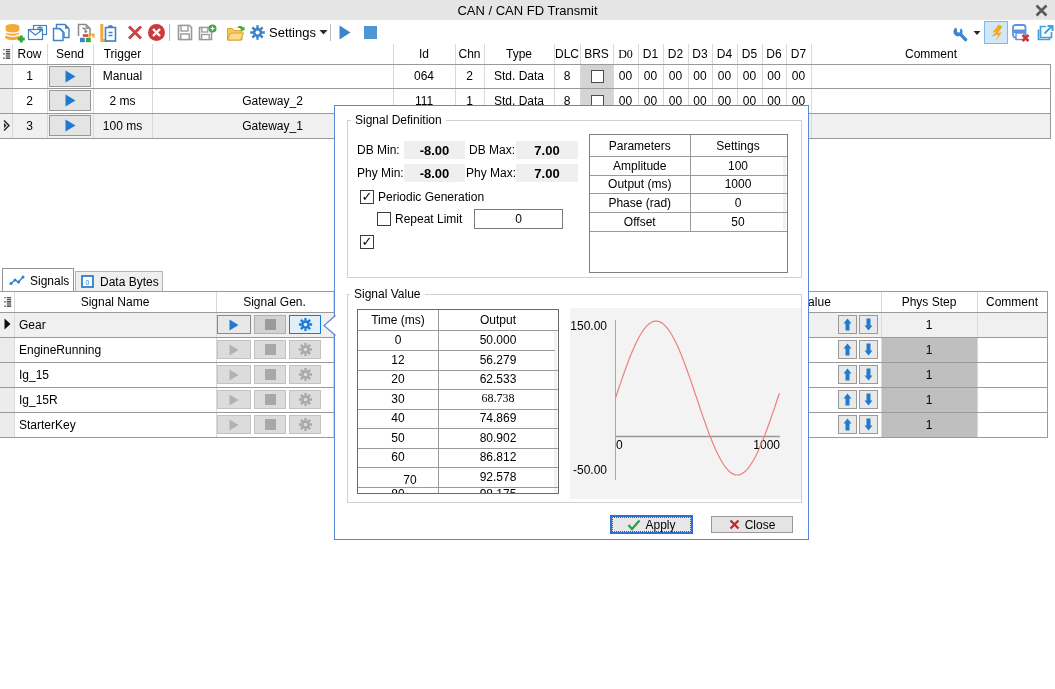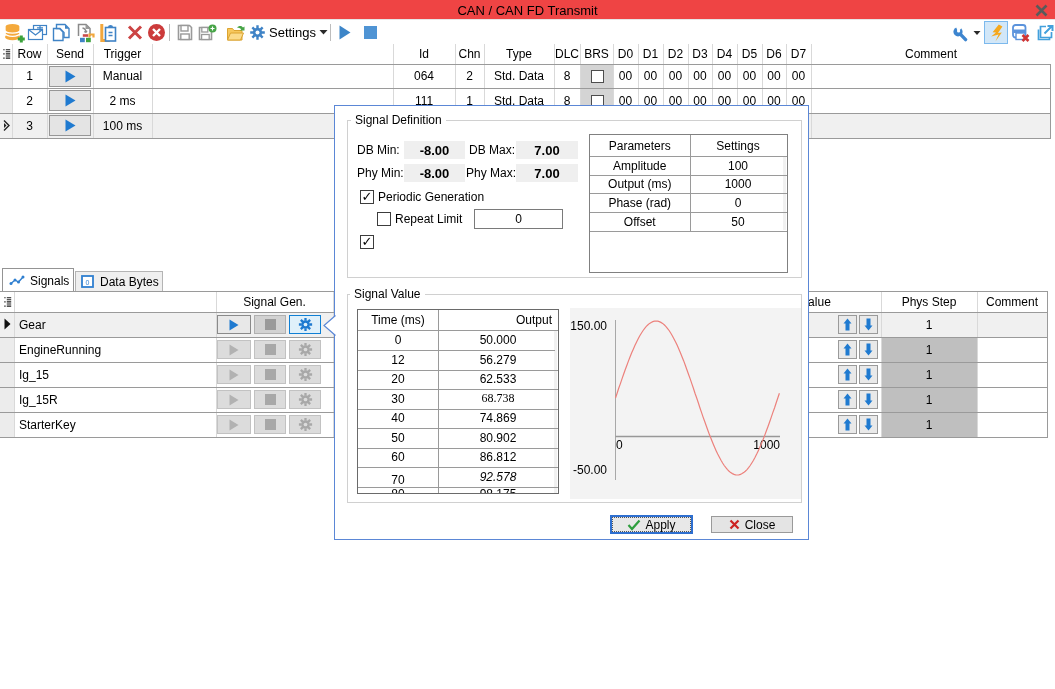--- a/index.html
+++ b/index.html
@@ -17,21 +17,21 @@
 .gbox { position:absolute; border:1px solid #d0d0d0; }
 .glab { position:absolute; background:#fff; padding:0 4px; font-size:12px; }
 .vbox { position:absolute; background:#efefef; font-size:13px; font-weight:bold; display:flex; align-items:center; justify-content:center; }
 .lab { position:absolute; font-size:12px; display:flex; align-items:center; white-space:nowrap; }
 .updn { width:19px; height:19px; background:#e9e9e9; border:1px solid #9a9a9a; }
 </style>
 </head>
 <body>
 <div id="root" class="abs" style="left:0;top:0;width:1055px;height:689px;">
 
-<div class="abs" style="left:0;top:0;width:1055px;height:20px;background:#ef4444;border-bottom:1px solid #e6e6e6;">
+<div class="abs" style="left:0;top:0;width:1055px;height:20px;background:#e5e5e5;border-bottom:1px solid #e6e6e6;">
   <div class="cell" style="left:0;top:1px;width:1055px;height:18px;font-size:13px;">CAN / CAN FD Transmit</div>
   <svg class="abs" style="left:1034px;top:3px;" width="15" height="15" viewBox="0 0 15 15">
         <path d="M2.5 2.5 L12.5 12.5 M12.5 2.5 L2.5 12.5" stroke="#5a5a5a" stroke-width="2.6"></path>
       </svg>
 </div>
 
 <div id="toolbar" class="abs" style="left:0;top:21px;width:1055px;height:23px;background:#fff;">
 
   <svg class="abs" style="left:4px;top:2px;" width="22" height="20" viewBox="0 0 22 20">
     <ellipse cx="8.5" cy="14" rx="7.5" ry="3.2" fill="#f4a93c"></ellipse>
@@ -188,21 +188,21 @@
   <div class="hline" style="left:0;top:94px;width:1051px;background:#9a9a9a;"></div>
 
   <div class="cell" style="left:12px;top:0;width:35px;height:20px;">Row</div>
   <div class="cell" style="left:47px;top:0;width:46px;height:20px;">Send</div>
   <div class="cell" style="left:93px;top:0;width:59px;height:20px;">Trigger</div>
   <div class="cell" style="left:393px;top:0;width:62px;height:20px;">Id</div>
   <div class="cell" style="left:455px;top:0;width:29px;height:20px;">Chn</div>
   <div class="cell" style="left:484px;top:0;width:70px;height:20px;">Type</div>
   <div class="cell" style="left:554px;top:0;width:26px;height:20px;">DLC</div>
   <div class="cell" style="left:580px;top:0;width:33px;height:20px;">BRS</div>
-  <div class="cell" style="left:613px;top:0;width:25px;height:20px;">D0</div>
+  <div class="cell" style="left:613px;top:0;width:25px;height:20px;font-family:Liberation Serif, serif;">D0</div>
   <div class="cell" style="left:638px;top:0;width:25px;height:20px;">D1</div>
   <div class="cell" style="left:663px;top:0;width:25px;height:20px;">D2</div>
   <div class="cell" style="left:688px;top:0;width:24px;height:20px;">D3</div>
   <div class="cell" style="left:712px;top:0;width:25px;height:20px;">D4</div>
   <div class="cell" style="left:737px;top:0;width:25px;height:20px;">D5</div>
   <div class="cell" style="left:762px;top:0;width:24px;height:20px;">D6</div>
   <div class="cell" style="left:786px;top:0;width:25px;height:20px;">D7</div>
   <div class="cell" style="left:811px;top:0;width:240px;height:20px;">Comment</div>
 
   <div class="cell" style="left:12px;top:20px;width:35px;height:24px;">1</div>
@@ -228,20 +228,21 @@
   <div class="cell" style="left:762px;top:20px;width:24px;height:24px;">00</div>
   <div class="cell" style="left:786px;top:20px;width:25px;height:24px;">00</div>
 
   <div class="cell" style="left:12px;top:44px;width:35px;height:25px;">2</div>
   <div class="sendbtn" style="left:49px;top:46px;width:42px;height:21px;">
         <svg width="11" height="13" viewBox="0 0 11 13">
           <path d="M0.5 0.5 L10.5 6.5 L0.5 12.5 z" fill="#1f7ad0"></path>
         </svg>
       </div>
   <div class="cell" style="left:93px;top:44px;width:59px;height:25px;">2 ms</div>
+  <div class="cell" style="left:152px;top:44px;width:241px;height:25px;">Gateway_2</div>
   <div class="cell" style="left:393px;top:44px;width:62px;height:25px;">111</div>
   <div class="cell" style="left:455px;top:44px;width:29px;height:25px;">1</div>
   <div class="cell" style="left:484px;top:44px;width:70px;height:25px;">Std. Data</div>
   <div class="cell" style="left:554px;top:44px;width:26px;height:25px;">8</div>
   <div class="brs" style="left:581px;top:45px;width:32px;height:24px;">
         <div class="cb"></div>
       </div>
   <div class="cell" style="left:613px;top:44px;width:25px;height:25px;">00</div>
   <div class="cell" style="left:638px;top:44px;width:25px;height:25px;">00</div>
   <div class="cell" style="left:663px;top:44px;width:25px;height:25px;">00</div>
@@ -251,20 +252,21 @@
   <div class="cell" style="left:762px;top:44px;width:24px;height:25px;">00</div>
   <div class="cell" style="left:786px;top:44px;width:25px;height:25px;">00</div>
 
   <div class="cell" style="left:12px;top:69px;width:35px;height:25px;">3</div>
   <div class="sendbtn" style="left:49px;top:70.5px;width:42px;height:21px;">
         <svg width="11" height="13" viewBox="0 0 11 13">
           <path d="M0.5 0.5 L10.5 6.5 L0.5 12.5 z" fill="#1f7ad0"></path>
         </svg>
       </div>
   <div class="cell" style="left:93px;top:69px;width:59px;height:25px;">100 ms</div>
+  <div class="cell" style="left:152px;top:69px;width:241px;height:25px;">Gateway_1</div>
 </div>
 
 <div id="tabs" class="abs" style="left:0;top:266px;width:400px;height:26px;">
   <div class="abs" style="left:75px;top:5px;width:88px;height:21px;background:#efefef;border:1px solid #b4b4b4;"></div>
   <svg class="abs" style="left:81px;top:9px;" width="13" height="13" viewBox="0 0 13 13">
         <rect x="1" y="1" width="11" height="11" fill="#fff" stroke="#2f7fd0" stroke-width="1.8"></rect>
         <text x="6.5" y="9.5" font-size="7" fill="#2f7fd0" text-anchor="middle" font-family="Liberation Sans">0</text>
       </svg>
   <div class="cellL" style="left:100px;top:5px;height:21px;">Data Bytes</div>
   <div class="abs" style="left:2px;top:2px;width:72px;height:24px;background:#fff;border:1px solid #949494;border-bottom:none;"></div>
@@ -301,20 +303,21 @@
   <div class="vline" style="left:1047px;top:0;height:146px;background:#9a9a9a;"></div>
 
   <div class="hline" style="left:0;top:0px;width:1048px;background:#9a9a9a;"></div>
   <div class="hline" style="left:0;top:21px;width:1048px;background:#9a9a9a;"></div>
   <div class="hline" style="left:0;top:46px;width:1048px;background:#9a9a9a;"></div>
   <div class="hline" style="left:0;top:71px;width:1048px;background:#9a9a9a;"></div>
   <div class="hline" style="left:0;top:96px;width:1048px;background:#9a9a9a;"></div>
   <div class="hline" style="left:0;top:121px;width:1048px;background:#9a9a9a;"></div>
   <div class="hline" style="left:0;top:146px;width:1048px;background:#9a9a9a;"></div>
 
+  <div class="cell" style="left:14px;top:0;width:202px;height:21px;">Signal Name</div>
   <div class="cell" style="left:216px;top:0;width:117px;height:21px;">Signal Gen.</div>
   <div class="cellL" style="left:801px;top:0;height:21px;">Value</div>
   <div class="cell" style="left:881px;top:0;width:96px;height:21px;">Phys Step</div>
   <div class="cell" style="left:977px;top:0;width:70px;height:21px;">Comment</div>
 
   <div class="cellL" style="left:19px;top:21px;height:25px;">Gear</div>
   <div class="cellL" style="left:19px;top:46px;height:25px;">EngineRunning</div>
   <div class="cellL" style="left:19px;top:71px;height:25px;">Ig_15</div>
   <div class="cellL" style="left:19px;top:96px;height:25px;">Ig_15R</div>
   <div class="cellL" style="left:19px;top:121px;height:25px;">StarterKey</div>
@@ -511,37 +514,37 @@
     <div class="hline" style="left:0;top:20px;width:200px;background:#9a9a9a;"></div>
     <div class="hline" style="left:0;top:40px;width:197px;background:#9a9a9a;"></div>
     <div class="hline" style="left:0;top:59.5px;width:200px;background:#9a9a9a;"></div>
     <div class="hline" style="left:0;top:79px;width:200px;background:#9a9a9a;"></div>
     <div class="hline" style="left:0;top:98.5px;width:200px;background:#9a9a9a;"></div>
     <div class="hline" style="left:0;top:118px;width:200px;background:#9a9a9a;"></div>
     <div class="hline" style="left:0;top:137.5px;width:200px;background:#9a9a9a;"></div>
     <div class="hline" style="left:0;top:157px;width:200px;background:#9a9a9a;"></div>
     <div class="hline" style="left:0;top:176.5px;width:200px;background:#9a9a9a;"></div>
     <div class="cell" style="left:0;top:0;width:80px;height:20px;">Time (ms)</div>
-    <div class="cell" style="left:80px;top:0;width:120px;height:20px;margin-left:36px;">Output</div>
+    <div class="cell" style="left:80px;top:0;width:120px;height:20px;">Output</div>
     <div class="cell" style="left:0;top:20px;width:80px;height:20px;">0</div>
         <div class="cell" style="left:80px;top:20px;width:120px;height:20px;">50.000</div>
     <div class="cell" style="left:0;top:40px;width:80px;height:19.5px;">12</div>
         <div class="cell" style="left:80px;top:40px;width:120px;height:19.5px;">56.279</div>
     <div class="cell" style="left:0;top:59.5px;width:80px;height:19.5px;">20</div>
         <div class="cell" style="left:80px;top:59.5px;width:120px;height:19.5px;">62.533</div>
     <div class="cell" style="left:0;top:79px;width:80px;height:19.5px;">30</div>
         <div class="cell" style="left:80px;top:79px;width:120px;height:19.5px;font-family:Liberation Serif, serif;">68.738</div>
     <div class="cell" style="left:0;top:98.5px;width:80px;height:19.5px;">40</div>
         <div class="cell" style="left:80px;top:98.5px;width:120px;height:19.5px;">74.869</div>
     <div class="cell" style="left:0;top:118px;width:80px;height:19.5px;">50</div>
         <div class="cell" style="left:80px;top:118px;width:120px;height:19.5px;">80.902</div>
     <div class="cell" style="left:0;top:137.5px;width:80px;height:19.5px;">60</div>
         <div class="cell" style="left:80px;top:137.5px;width:120px;height:19.5px;">86.812</div>
-    <div class="cell" style="left:0;top:157px;width:80px;height:26px;">70</div>
-        <div class="cell" style="left:80px;top:157px;width:120px;height:19.5px;font-style:italic;">92.578</div>
+    <div class="cell" style="left:12px;top:157px;width:80px;height:26px;">70</div>
+        <div class="cell" style="left:80px;top:157px;width:120px;height:19.5px;">92.578</div>
     <div class="cell" style="left:0;top:174.5px;width:80px;height:19.5px;">80</div>
         <div class="cell" style="left:80px;top:174.5px;width:120px;height:19.5px;">98.175</div>
   </div>
 
   <svg class="abs" style="left:235px;top:202px;" width="231" height="191" viewBox="0 0 231 191">
     <rect x="0" y="0" width="231" height="191" fill="#f3f3f3"></rect>
     <line x1="45.5" y1="12" x2="45.5" y2="172" stroke="#a8a8a8" stroke-width="1"></line>
     <line x1="45.5" y1="128.5" x2="210" y2="128.5" stroke="#989898" stroke-width="1.5"></line>
     <text x="37" y="22" font-size="12" text-anchor="end" font-family="Liberation Sans">150.00</text>
     <text x="37" y="166" font-size="12" text-anchor="end" font-family="Liberation Sans">-50.00</text>

